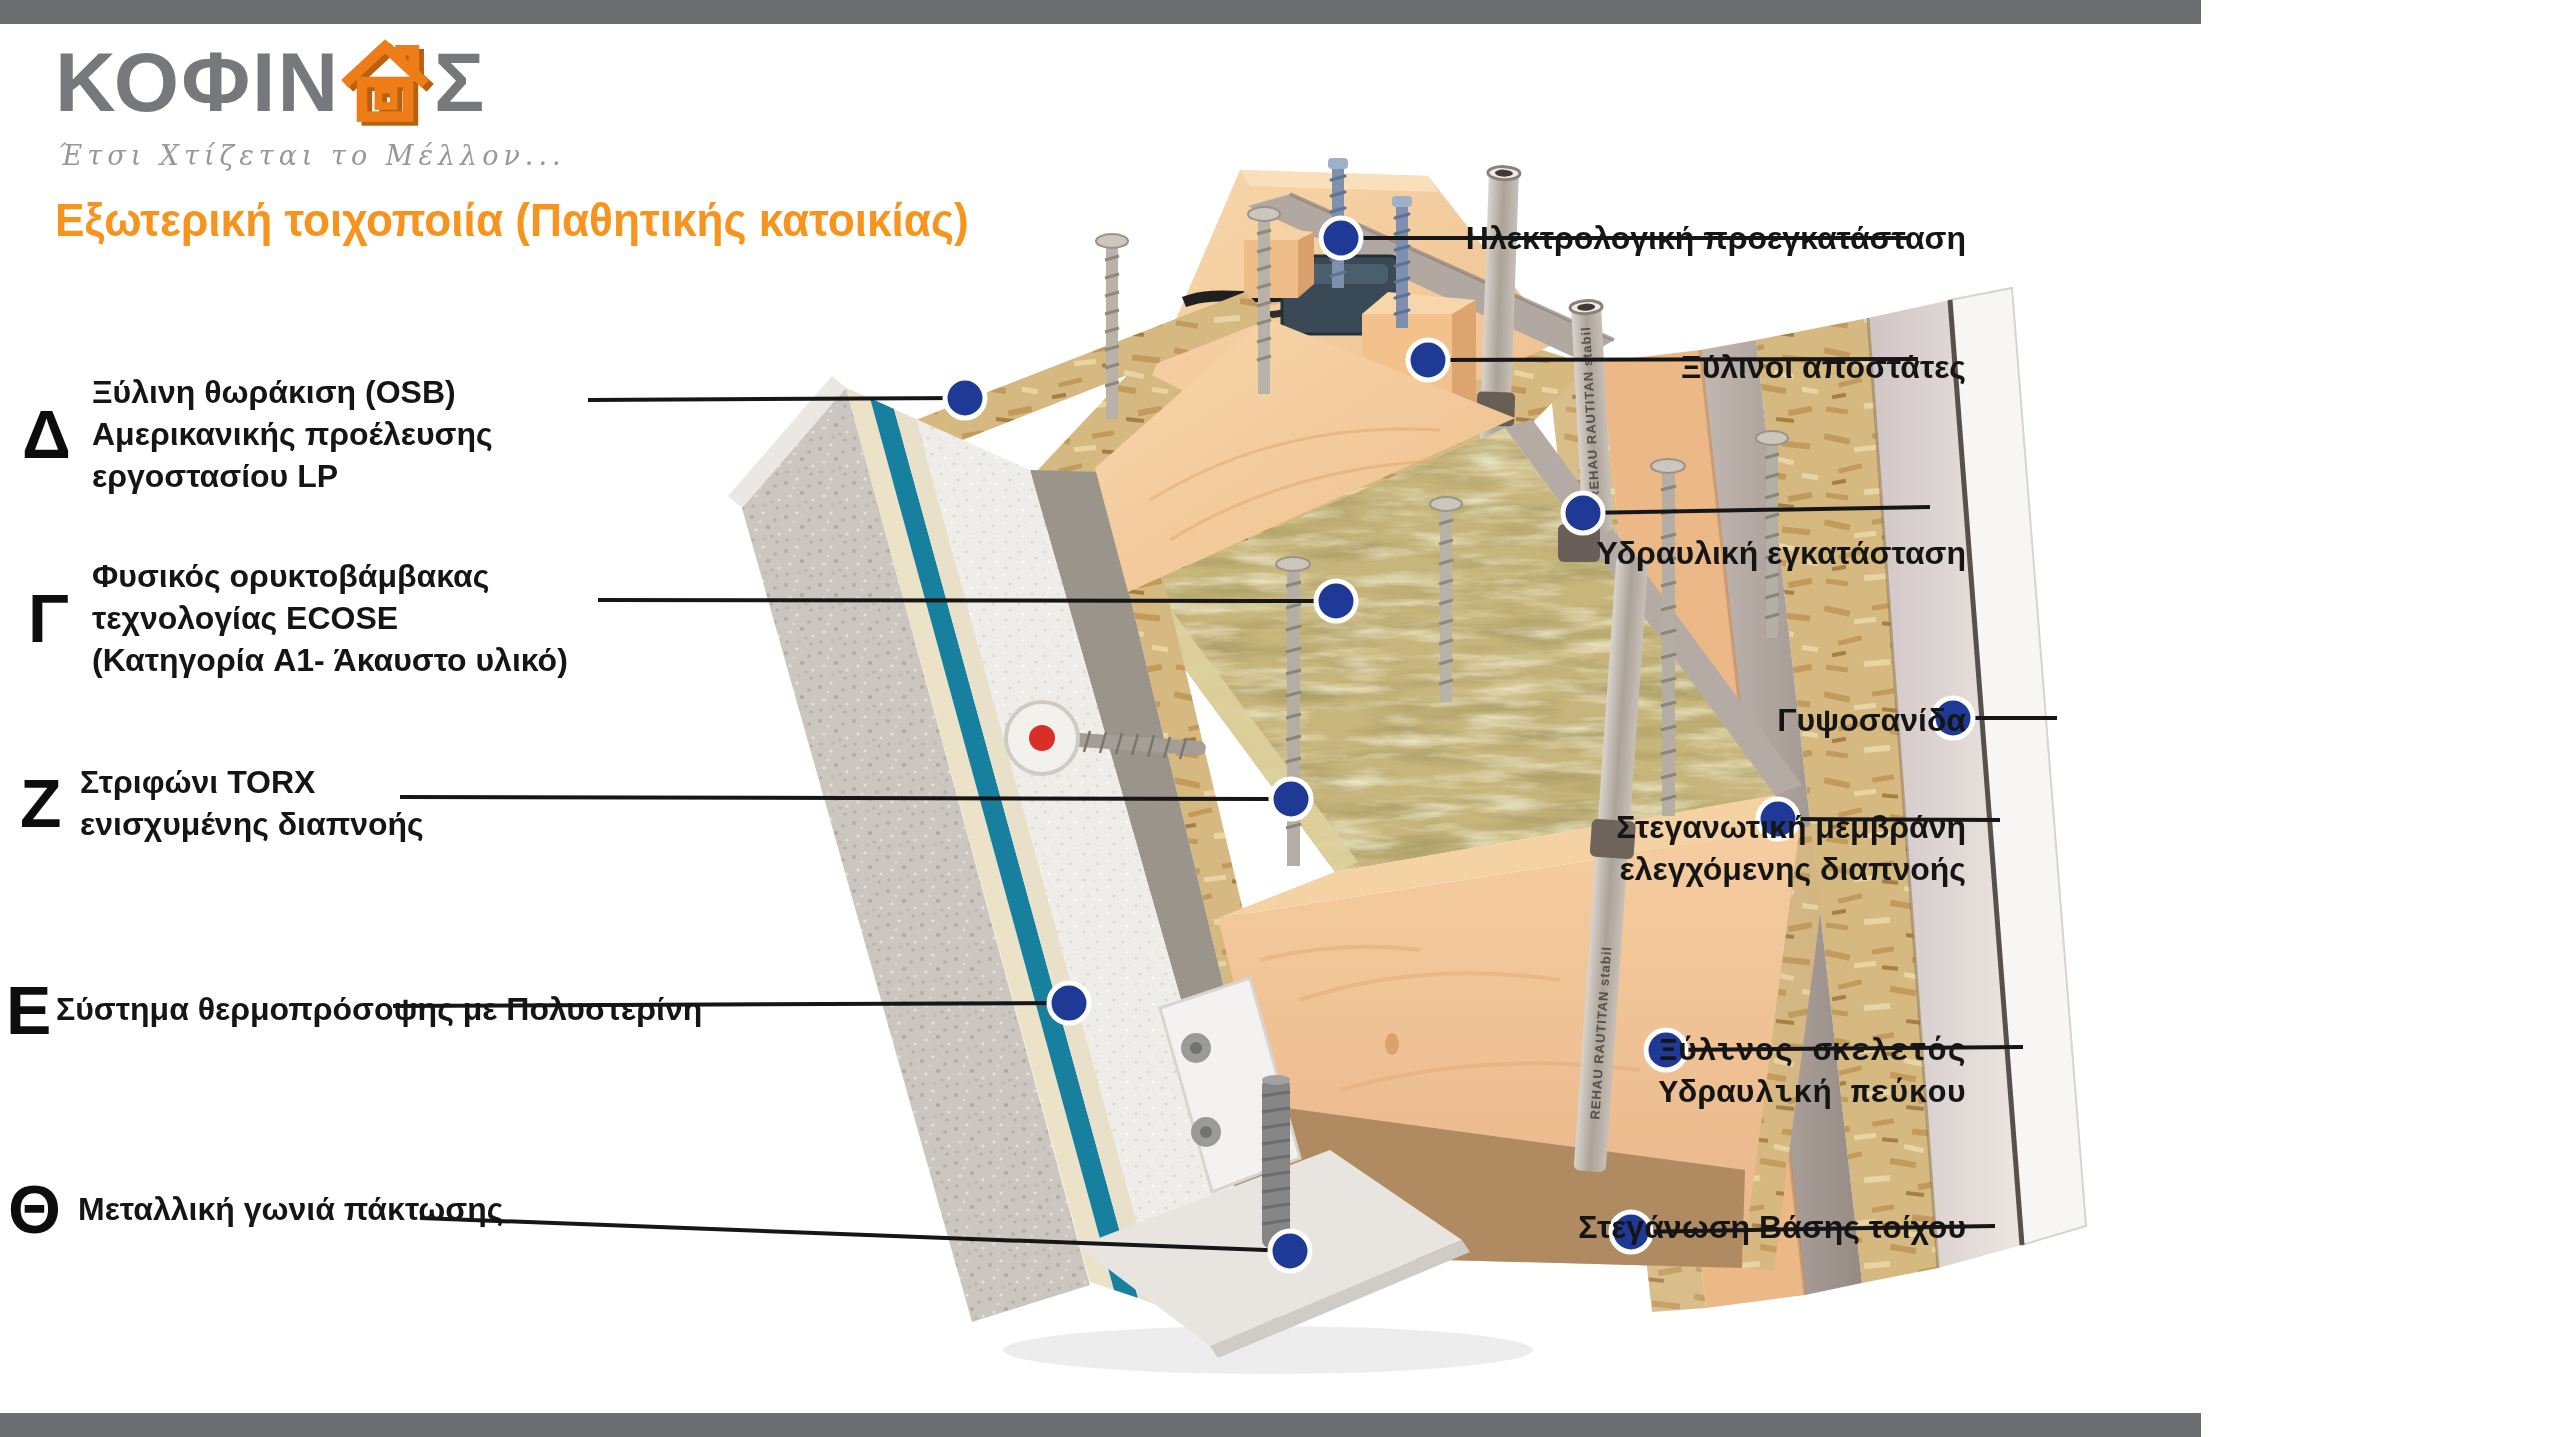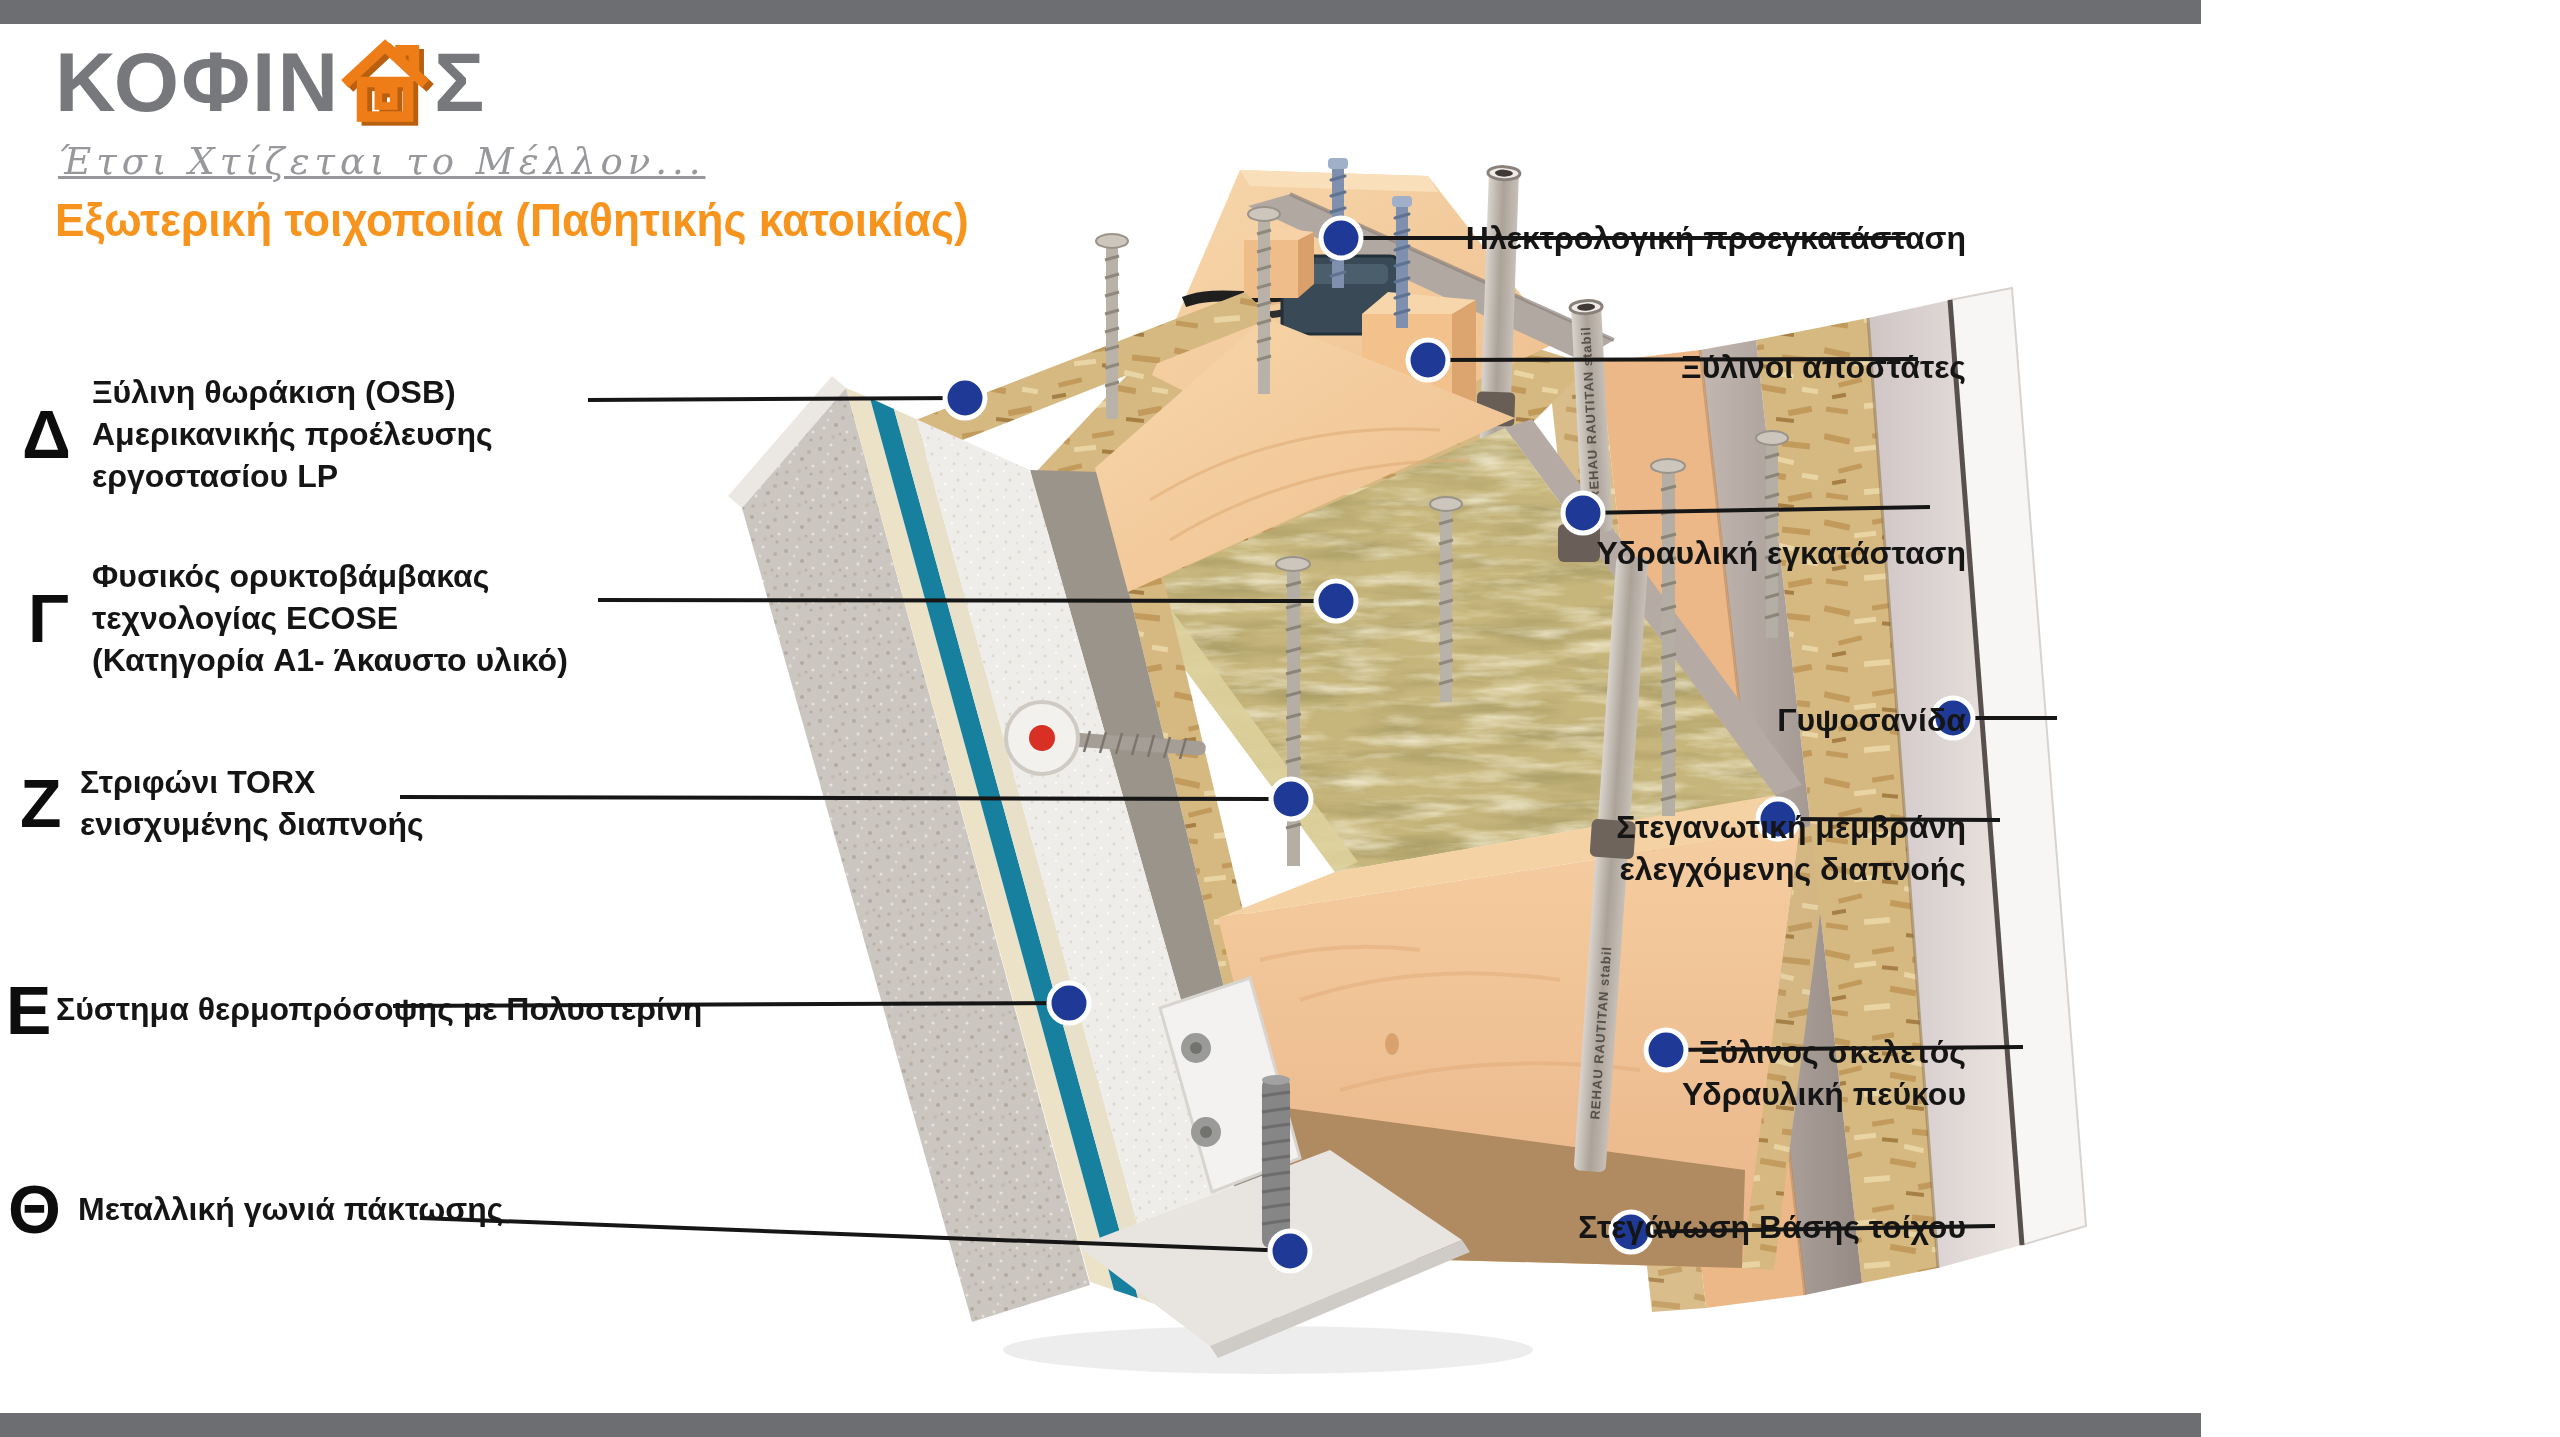--- a/index.html
+++ b/index.html
@@ -4,21 +4,21 @@
 <style>
   html,body{margin:0;padding:0;background:#ffffff;}
   .stage{position:relative;width:2201px;height:1437px;background:#fff;overflow:hidden;
          font-family:"Liberation Sans",sans-serif;}
   .bar{position:absolute;left:0;width:2560px;height:24px;background:#6d6e71;}
   .bar.top{top:0;} .bar.bottom{top:1413px;}
   .logo{position:absolute;left:55px;top:34px;display:flex;align-items:flex-end;color:#77787b;
         font-weight:bold;font-size:84px;letter-spacing:2px;line-height:1;}
   .logo .house{width:98px;height:96px;margin:0 -2px -6px -2px;}
   .tagline{position:absolute;left:58px;top:140px;font-family:"DejaVu Serif",serif;font-style:italic;
-           font-size:37px;color:#97989b;letter-spacing:5px;text-decoration:underline;}
+           font-size:27px;color:#97989b;letter-spacing:5px;}
   .title{position:absolute;left:55px;top:192px;font-size:47px;font-weight:bold;color:#f7941e;
          transform:scaleX(.94);transform-origin:left;white-space:nowrap;}
   .lbl{position:absolute;font-size:32px;font-weight:bold;color:#151515;line-height:42px;white-space:nowrap;}
   .lbl.r{text-align:right;}
   .blet{position:absolute;font-size:68px;font-weight:bold;color:#0d0d0d;line-height:72px;}
   .bletr{position:absolute;left:2334px;width:70px;text-align:center;font-size:68px;font-weight:bold;color:#0d0d0d;line-height:72px;}
   svg.scene{position:absolute;left:0;top:0;}
 </style>
 </head>
 <body>
@@ -467,21 +467,21 @@
   <div class="bletr" style="top:475px;">K</div>
   <div class="lbl r" style="right:235px;top:699px;">
       <div>Γυψοσανίδα</div>
     </div>
   <div class="bletr" style="top:684px;">A</div>
   <div class="lbl r" style="right:235px;top:806px;">
     <div>Στεγανωτική μεμβράνη</div>
       <div>ελεγχόμενης διαπνοής</div>
   </div>
   <div class="bletr" style="top:812px;">B</div>
-  <div class="lbl r" style="right:235px;top:1031px;">
+  <div class="lbl r" style="right:235px;top:1031px;font-family:Liberation Mono, monospace;">
     <div>Ξύλινος σκελετός</div>
       <div>Υδραυλική πεύκου</div>
   </div>
   <div class="bletr" style="top:1037px;">H</div>
   <div class="lbl r" style="right:235px;top:1206px;">
       <div>Στεγάνωση Βάσης τοίχου</div>
     </div>
   <div class="bletr" style="top:1191px;">I</div>
 </div>
 

